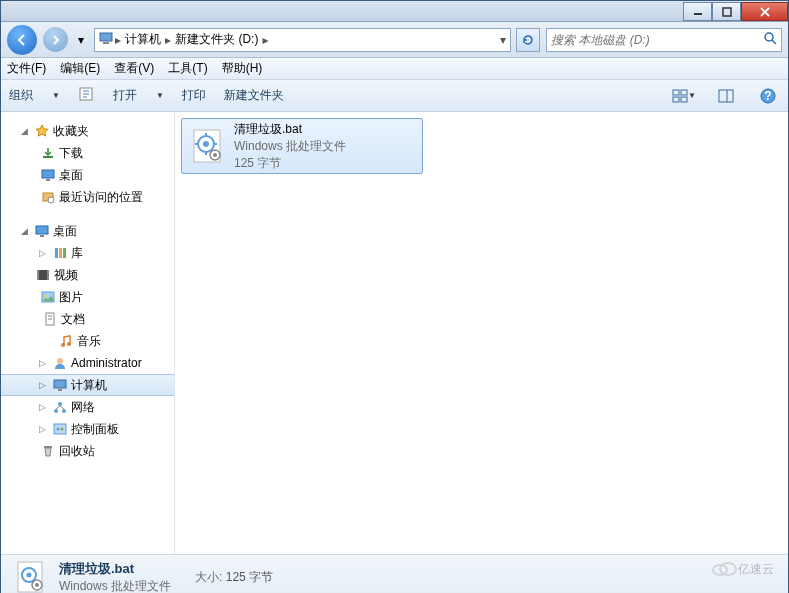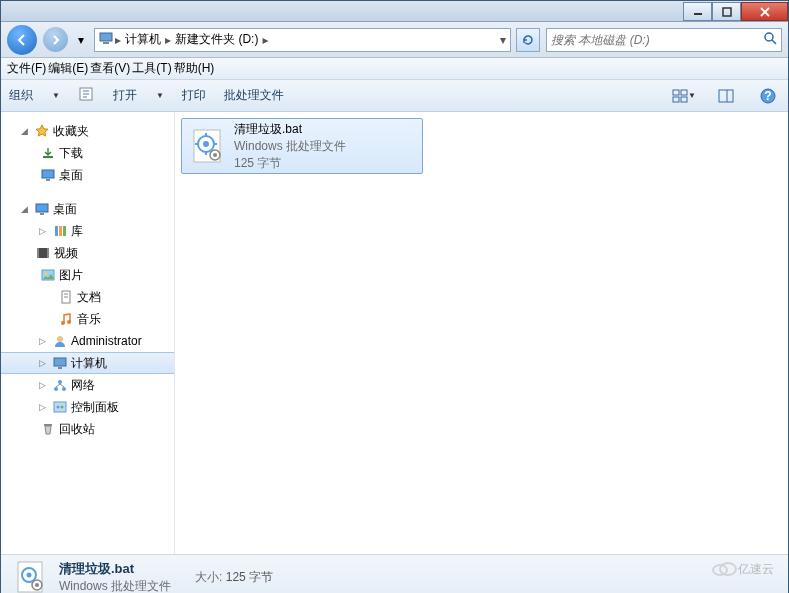--- a/index.html
+++ b/index.html
@@ -18,21 +18,21 @@
 .nav-dd { width: 14px; height: 22px; display: flex; align-items: center; justify-content: center; cursor: pointer; }
 .addr-box { flex: 1; height: 24px; background: #fff; border: 1px solid #8fa7c4; display: flex; align-items: center; padding: 0 4px; }
 .addr-box .crumb { padding: 0 4px; cursor: pointer; }
 .addr-box .sep { color: #555; }
 .addr-refresh { width: 24px; height: 24px; border: 1px solid #8fa7c4; background: linear-gradient(#eaf3fe,#c8dff5); display: flex; align-items: center; justify-content: center; cursor: pointer; margin-left: -1px; }
 .search-box { width: 236px; height: 24px; background: #fff; border: 1px solid #8fa7c4; display: flex; align-items: center; padding: 0 4px; }
 .search-box input { border: none; outline: none; flex: 1; font-style: italic; color: #0f172a; }
 .search-box .s-icon { cursor: pointer; }
 
 
-.menubar { height: 22px; background: linear-gradient(#f5f9fd,#e4edf7); display: flex; align-items: center; padding: 0 6px; gap: 2px; border-bottom: 1px solid #c9d6e5; }
+.menubar { height: 22px; background: linear-gradient(#f5f9fd,#e4edf7); display: flex; align-items: center; padding: 0 6px; gap: 14px; border-bottom: 1px solid #c9d6e5; }
 .menubar .menu-item { cursor: pointer; }
 
 
 .toolbar { height: 32px; background: linear-gradient(#f1f6fc,#dde9f5); display: flex; align-items: center; padding: 0 8px; gap: 18px; border-bottom: 1px solid #c1d0e0; }
 .toolbar .tb-item { display: flex; align-items: center; gap: 19px; cursor: pointer; color: #1a3a5a; }
 .toolbar .tb-item .dd { font-size: 8px; color: #333; }
 .toolbar .spacer { flex: 1; }
 .toolbar .tb-icon { width: 24px; height: 20px; display: flex; align-items: center; justify-content: center; cursor: pointer; }
 
 
@@ -155,21 +155,21 @@
             <path d="M5 5h6M5 8h6M5 11h4" stroke="#4a80b8"></path>
           </svg>
     </span>
     <span>打开</span>
     <span class="dd">▼</span>
   </div>
   <div class="tb-item">
     <span>打印</span>
   </div>
   <div class="tb-item">
-    <span>批处理文件</span>
+    <span>新建文件夹</span>
   </div>
   <div class="spacer"></div>
   <div class="tb-icon">
     <svg width="18" height="14">
           <rect x="1" y="1" width="6" height="5" fill="none" stroke="#3a6aa0"></rect>
           <rect x="9" y="1" width="6" height="5" fill="none" stroke="#3a6aa0"></rect>
           <rect x="1" y="8" width="6" height="5" fill="none" stroke="#3a6aa0"></rect>
           <rect x="9" y="8" width="6" height="5" fill="none" stroke="#3a6aa0"></rect>
         </svg>
     <span style="font-size:8px;color:#333">▼</span>
@@ -211,20 +211,29 @@
     </div>
     <div class="tree-item l2">
       <span class="ti-icon">
             <svg width="14" height="12">
               <rect x="1" y="1" width="12" height="8" fill="#5aa0e0" stroke="#2a6ab0"></rect>
               <rect x="5" y="10" width="4" height="2" fill="#888"></rect>
             </svg>
           </span>
       <span class="ti-label">桌面</span>
     </div>
+    <div class="tree-item l2">
+      <span class="ti-icon">
+            <svg width="14" height="14">
+              <rect x="2" y="3" width="10" height="8" fill="#e8c070" stroke="#b88830"></rect>
+              <circle cx="10" cy="10" r="3" fill="#fff" stroke="#888"></circle>
+            </svg>
+          </span>
+      <span class="ti-label">最近访问的位置</span>
+    </div>
 
     <div class="tree-spacer"></div>
 
     <div class="tree-item l1">
       <span class="exp">◢</span>
       <span class="ti-icon">
             <svg width="14" height="12">
               <rect x="1" y="1" width="12" height="8" fill="#5aa0e0" stroke="#2a6ab0"></rect>
               <rect x="5" y="10" width="4" height="2" fill="#888"></rect>
             </svg>
@@ -255,21 +264,21 @@
     <div class="tree-item l2" style="">
       <span class="ti-icon">
             <svg width="14" height="12">
               <rect x="1" y="1" width="12" height="10" fill="#a0d0f0" stroke="#5aa0e0"></rect>
               <circle cx="5" cy="5" r="1.5" fill="#f0d050"></circle>
               <path d="M2 10l3-3 2 2 3-4 3 5z" fill="#70b060"></path>
             </svg>
           </span>
       <span class="ti-label">图片</span>
     </div>
-    <div class="tree-item l2" style="padding-left:56px">
+    <div class="tree-item l2" style="padding-left:40px">
       <span class="ti-icon">
             <svg width="12" height="14">
               <rect x="2" y="1" width="8" height="12" fill="#fff" stroke="#888"></rect>
               <line x1="4" y1="4" x2="8" y2="4" stroke="#888"></line>
               <line x1="4" y1="7" x2="8" y2="7" stroke="#888"></line>
             </svg>
           </span>
       <span class="ti-label">文档</span>
     </div>
     <div class="tree-item l2" style="padding-left:56px">

